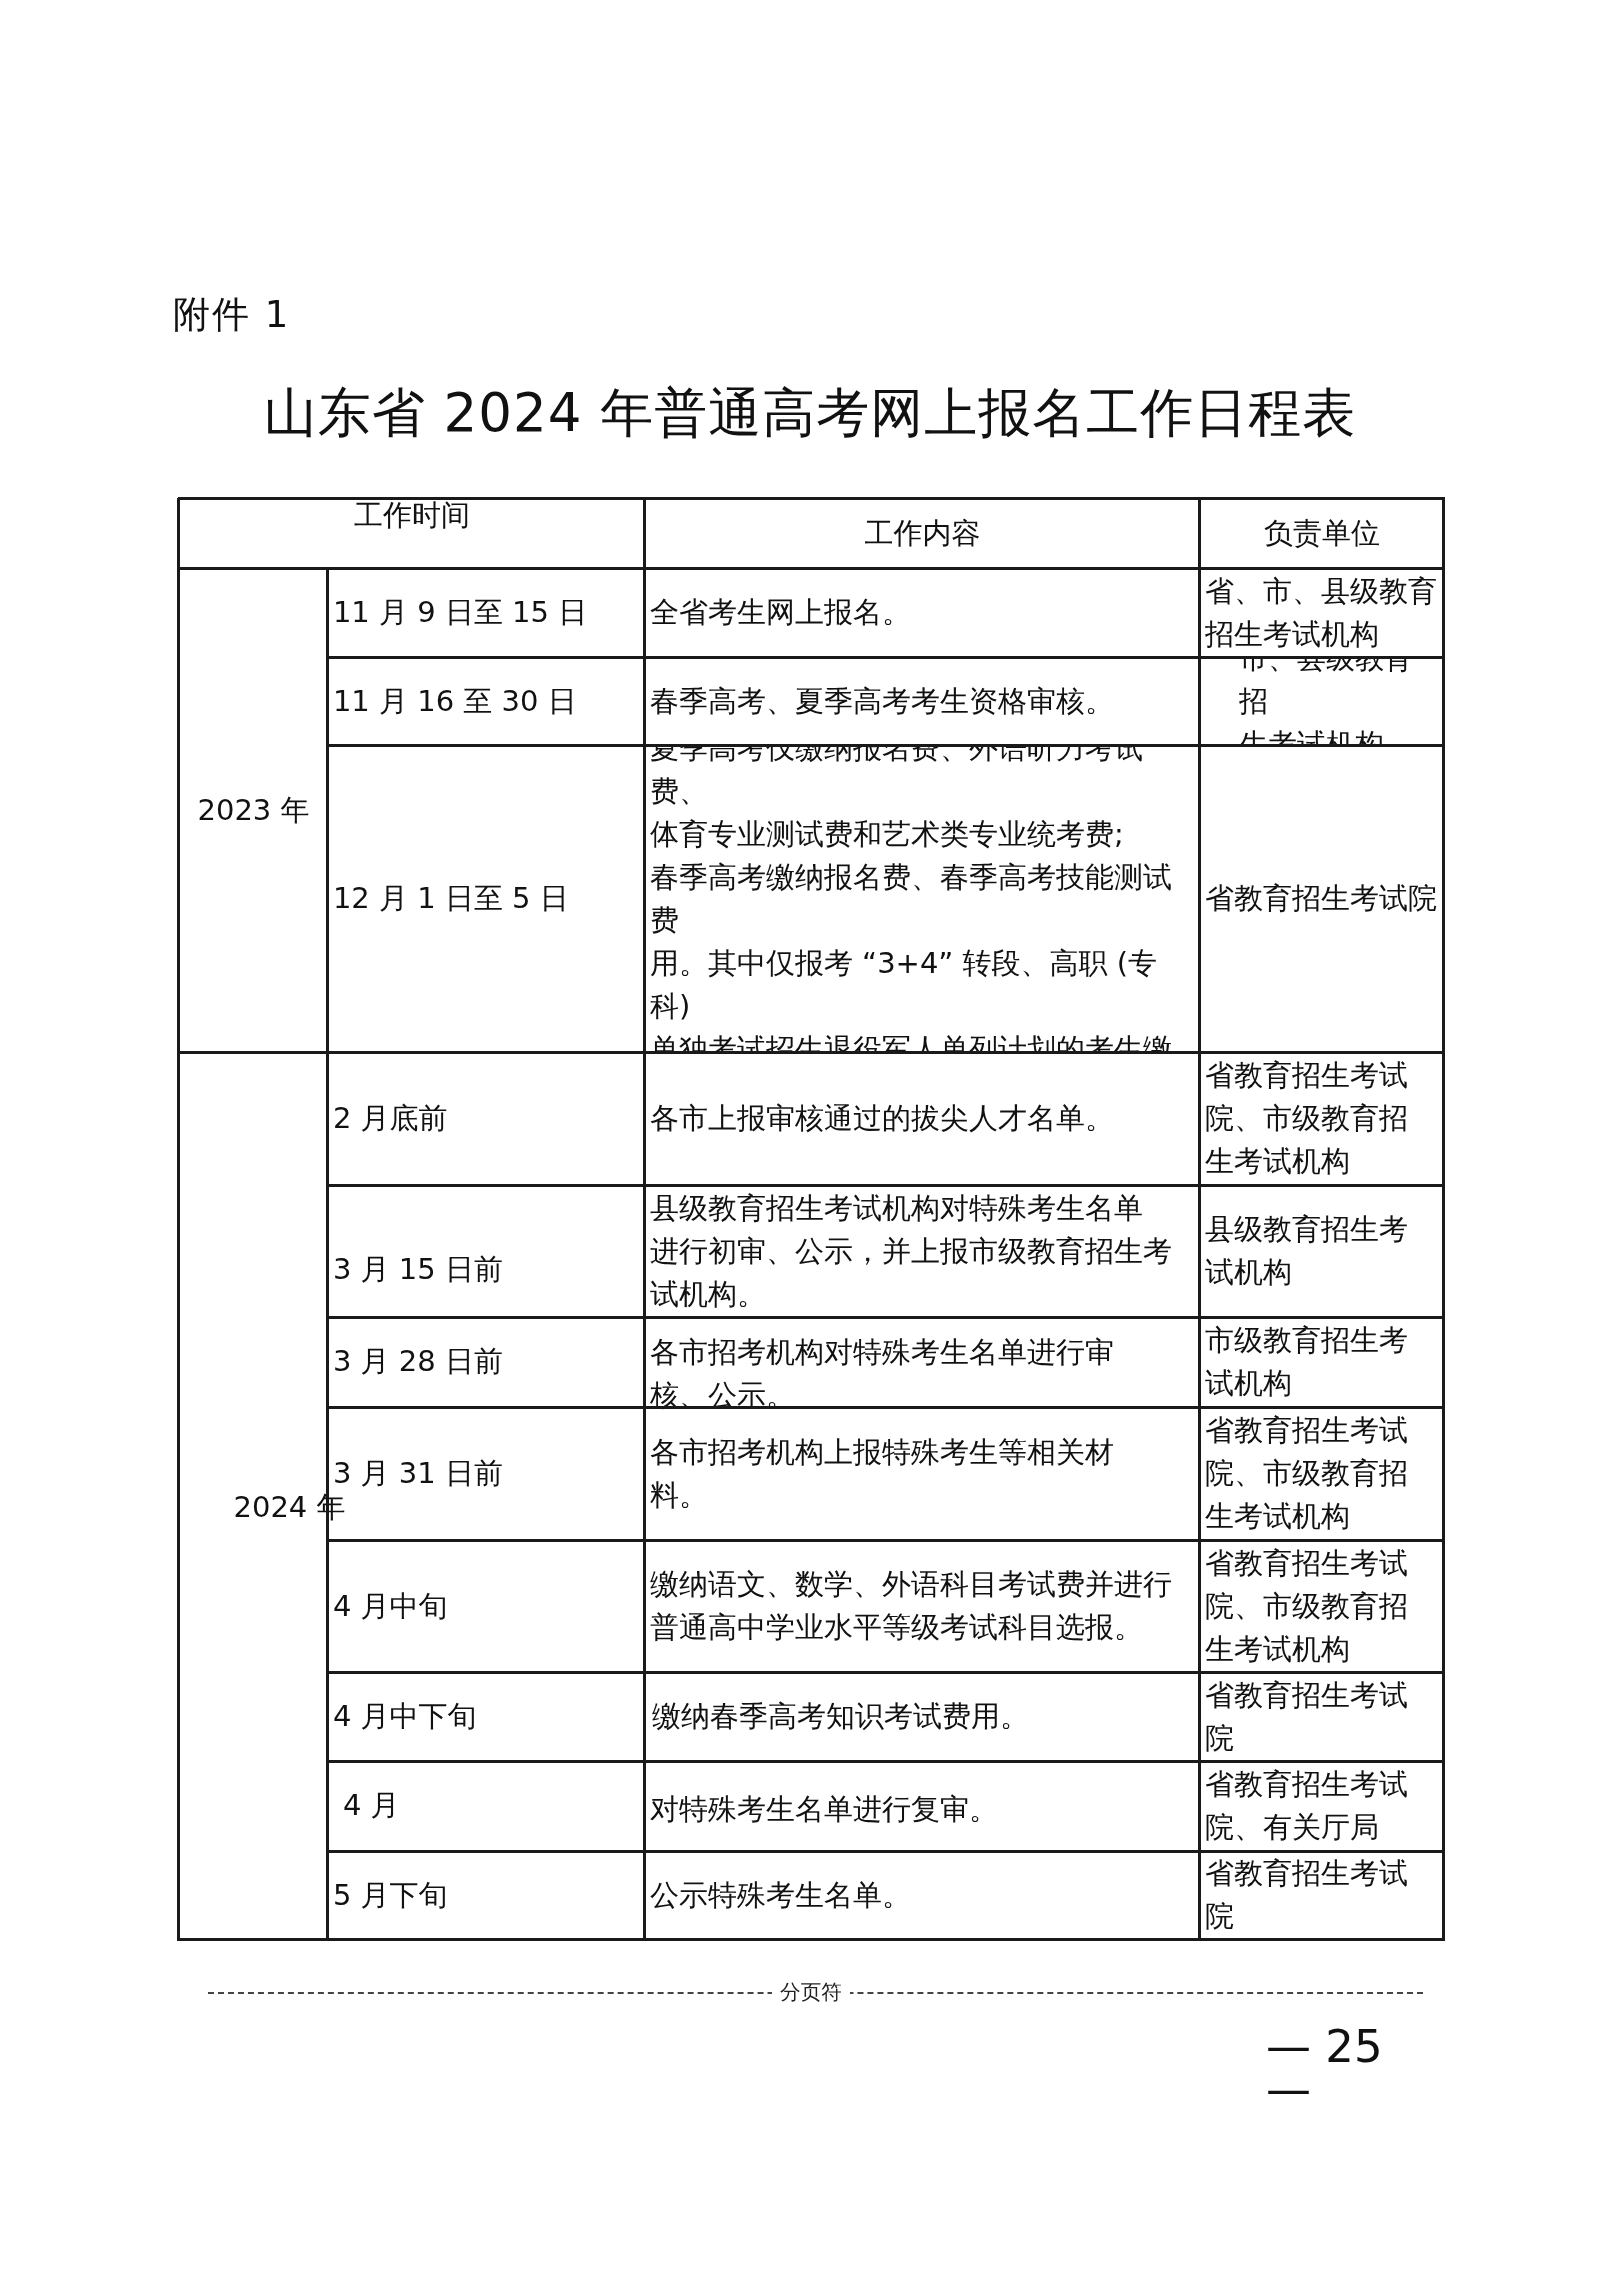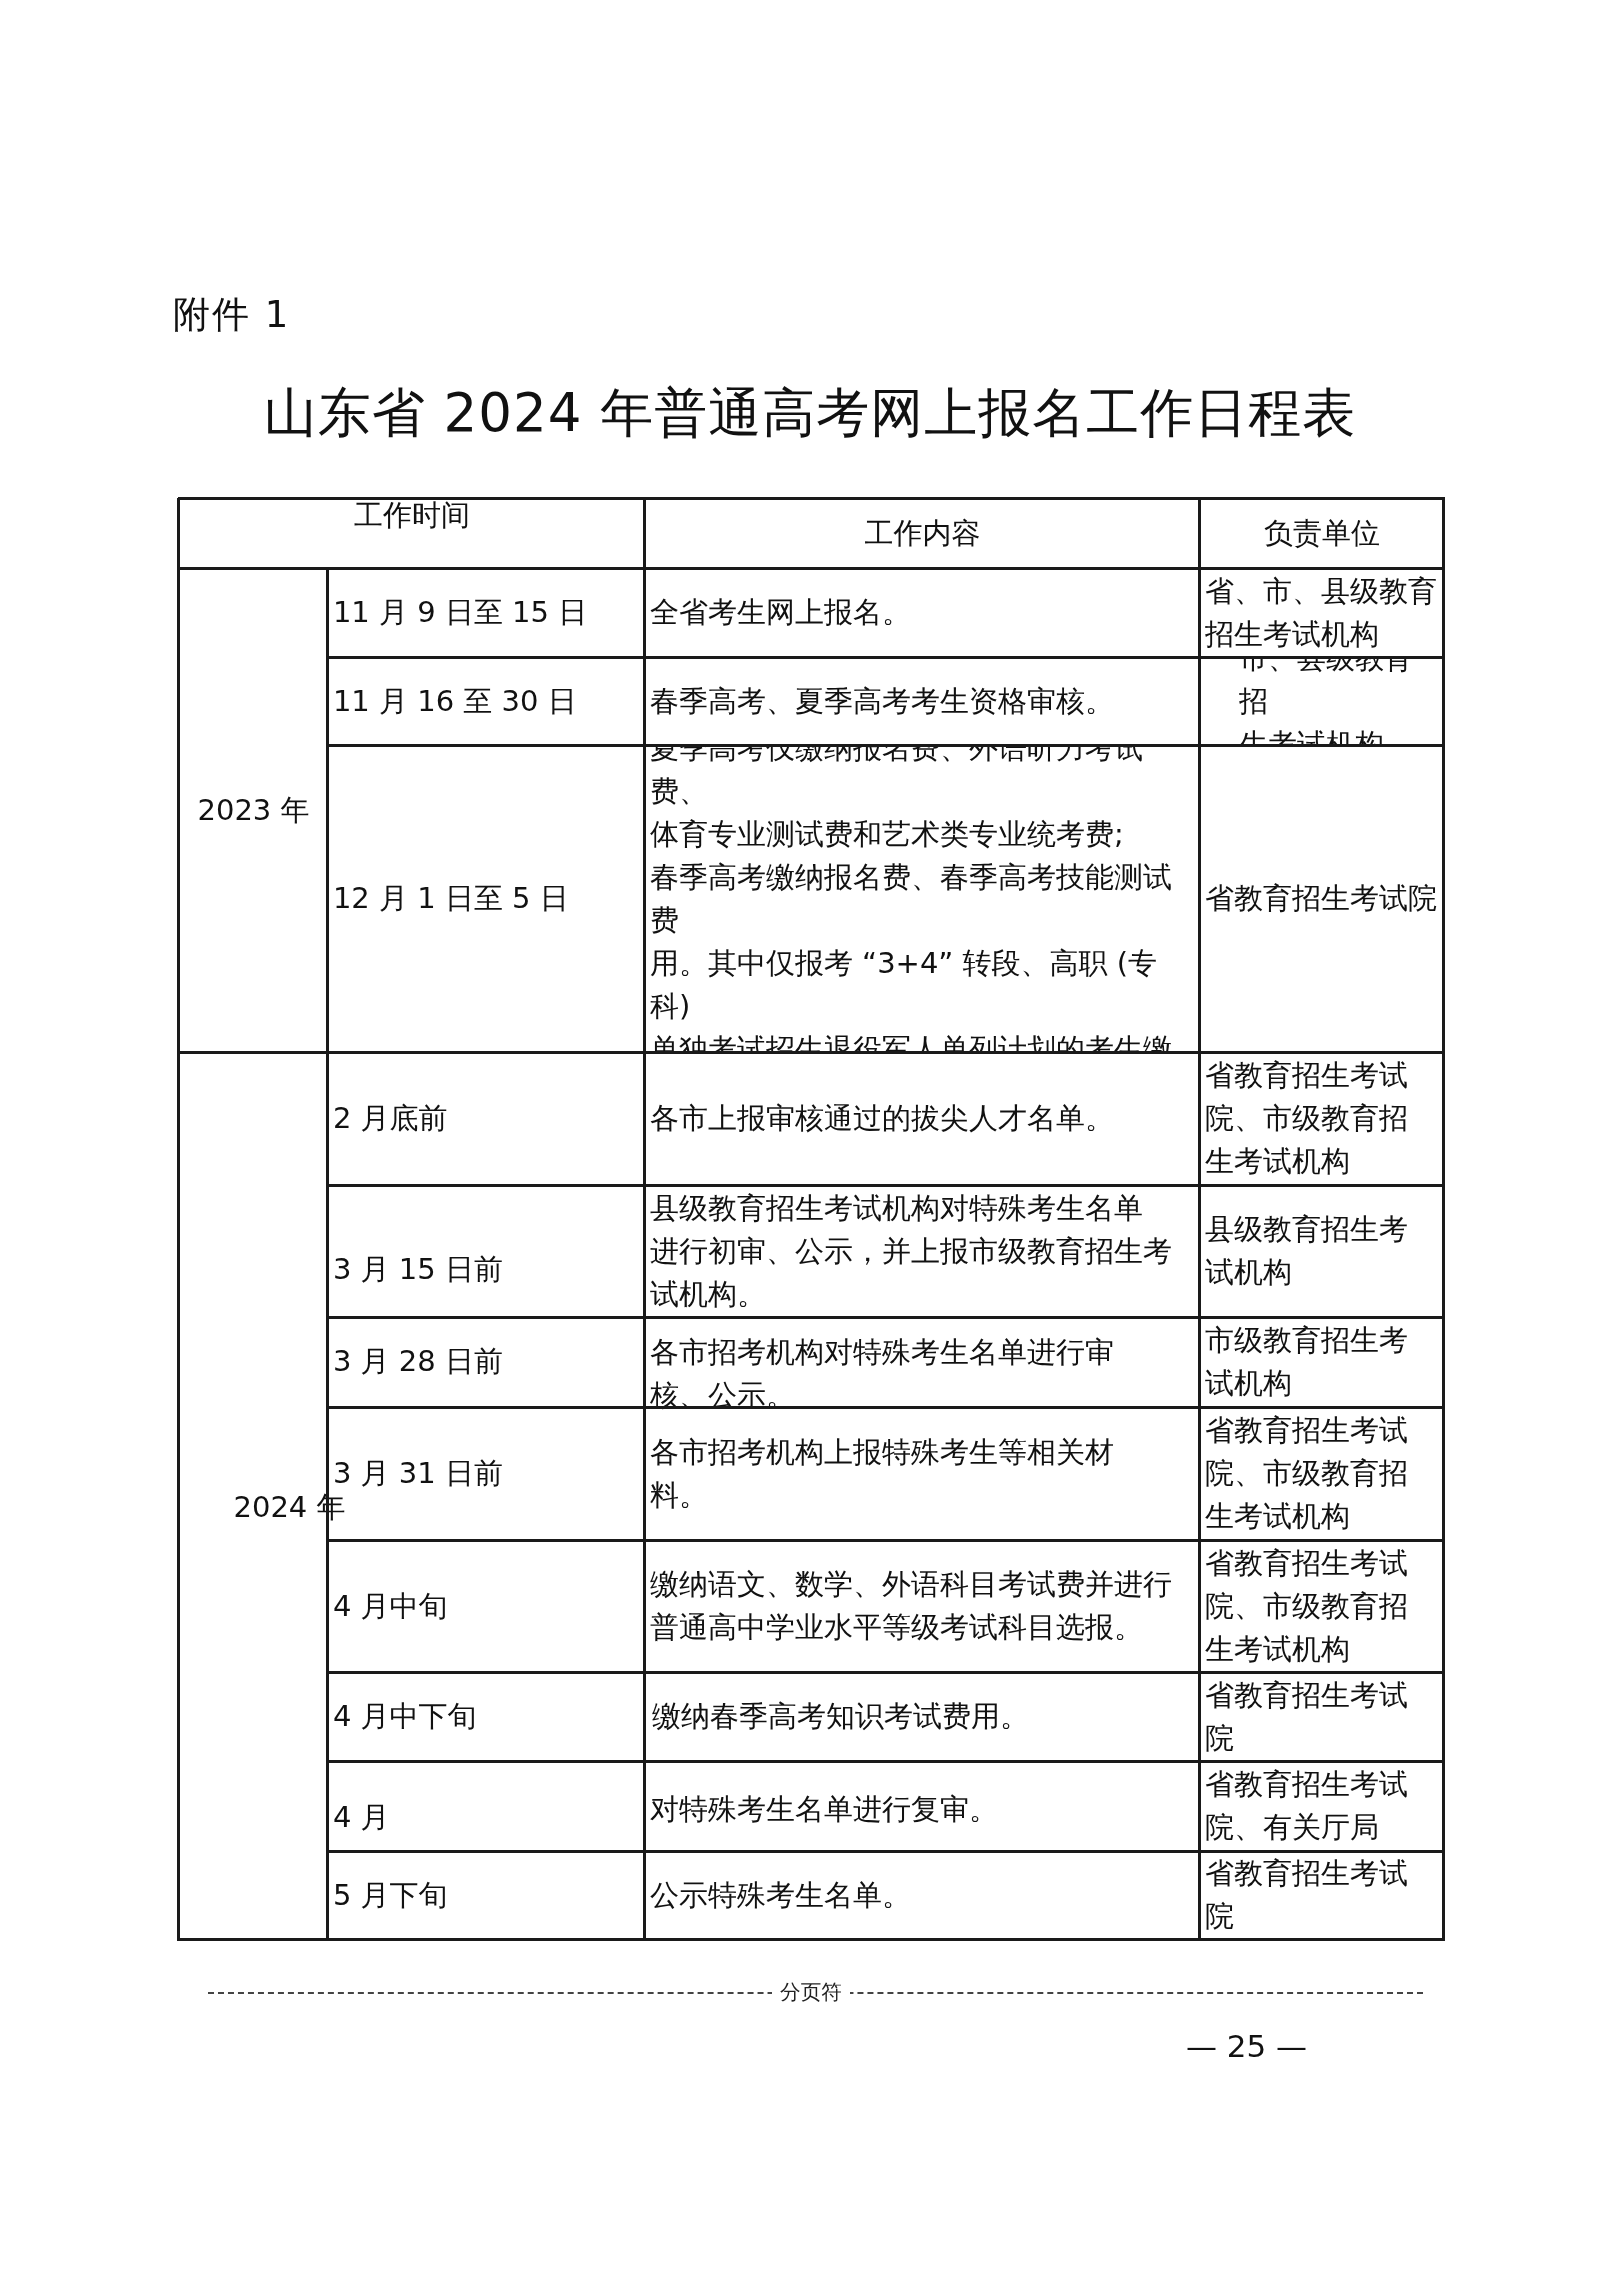--- a/index.html
+++ b/index.html
@@ -29,22 +29,22 @@
   .vline { width: 2.9px; }
   .sep {
     position: absolute; left: 208px; width: 1215px; top: 1992px;
     border-top: 2px dashed #444; height: 0;
   }
   .sep-label {
     position: absolute; left: 772px; top: 1978px; width: 78px;
     background: #fff; text-align: center; font-size: 20.6px; line-height: 29px; color: #222;
   }
   .page-num {
-    position: absolute; left: 1173px; top: 2025px; width: 147px;
-    text-align: center; font-size: 31px; line-height: 43px;
+    position: absolute; left: 1266px; top: 2025px; width: 147px;
+    text-align: left; font-size: 45px; line-height: 43px;
   }
 </style>
 </head>
 <body>
 
 <div class="attach">附件 1</div>
 <div class="title">山东省 2024 年普通高考网上报名工作日程表</div>
 
 <div id="schedule-table">
 
@@ -162,21 +162,21 @@
       <div class="cell" style="left: 327px; top: 1672px; width: 317px; height: 89px;">
         <span class="txt">4 月中下旬</span>
       </div>
       <div class="cell" style="left: 644px; top: 1672px; width: 555px; height: 89px; padding-left: 8px;">
         <span class="txt">缴纳春季高考知识考试费用。</span>
       </div>
       <div class="cell" style="left: 1199px; top: 1672px; width: 244px; height: 89px;">
         <span class="txt">省教育招生考试
 院</span>
       </div>
-      <div class="cell" style="left: 327px; top: 1761px; width: 317px; height: 89px; margin-top: 12px;">
+      <div class="cell" style="left: 337px; top: 1761px; width: 317px; height: 89px;">
         <span class="txt">4 月</span>
       </div>
       <div class="cell" style="left: 644px; top: 1761px; width: 555px; height: 96px;">
         <span class="txt">对特殊考生名单进行复审。</span>
       </div>
       <div class="cell" style="left: 1199px; top: 1761px; width: 244px; height: 89px;">
         <span class="txt">省教育招生考试
 院、有关厅局</span>
       </div>
       <div class="cell" style="left: 327px; top: 1851px; width: 317px; height: 88px;">

